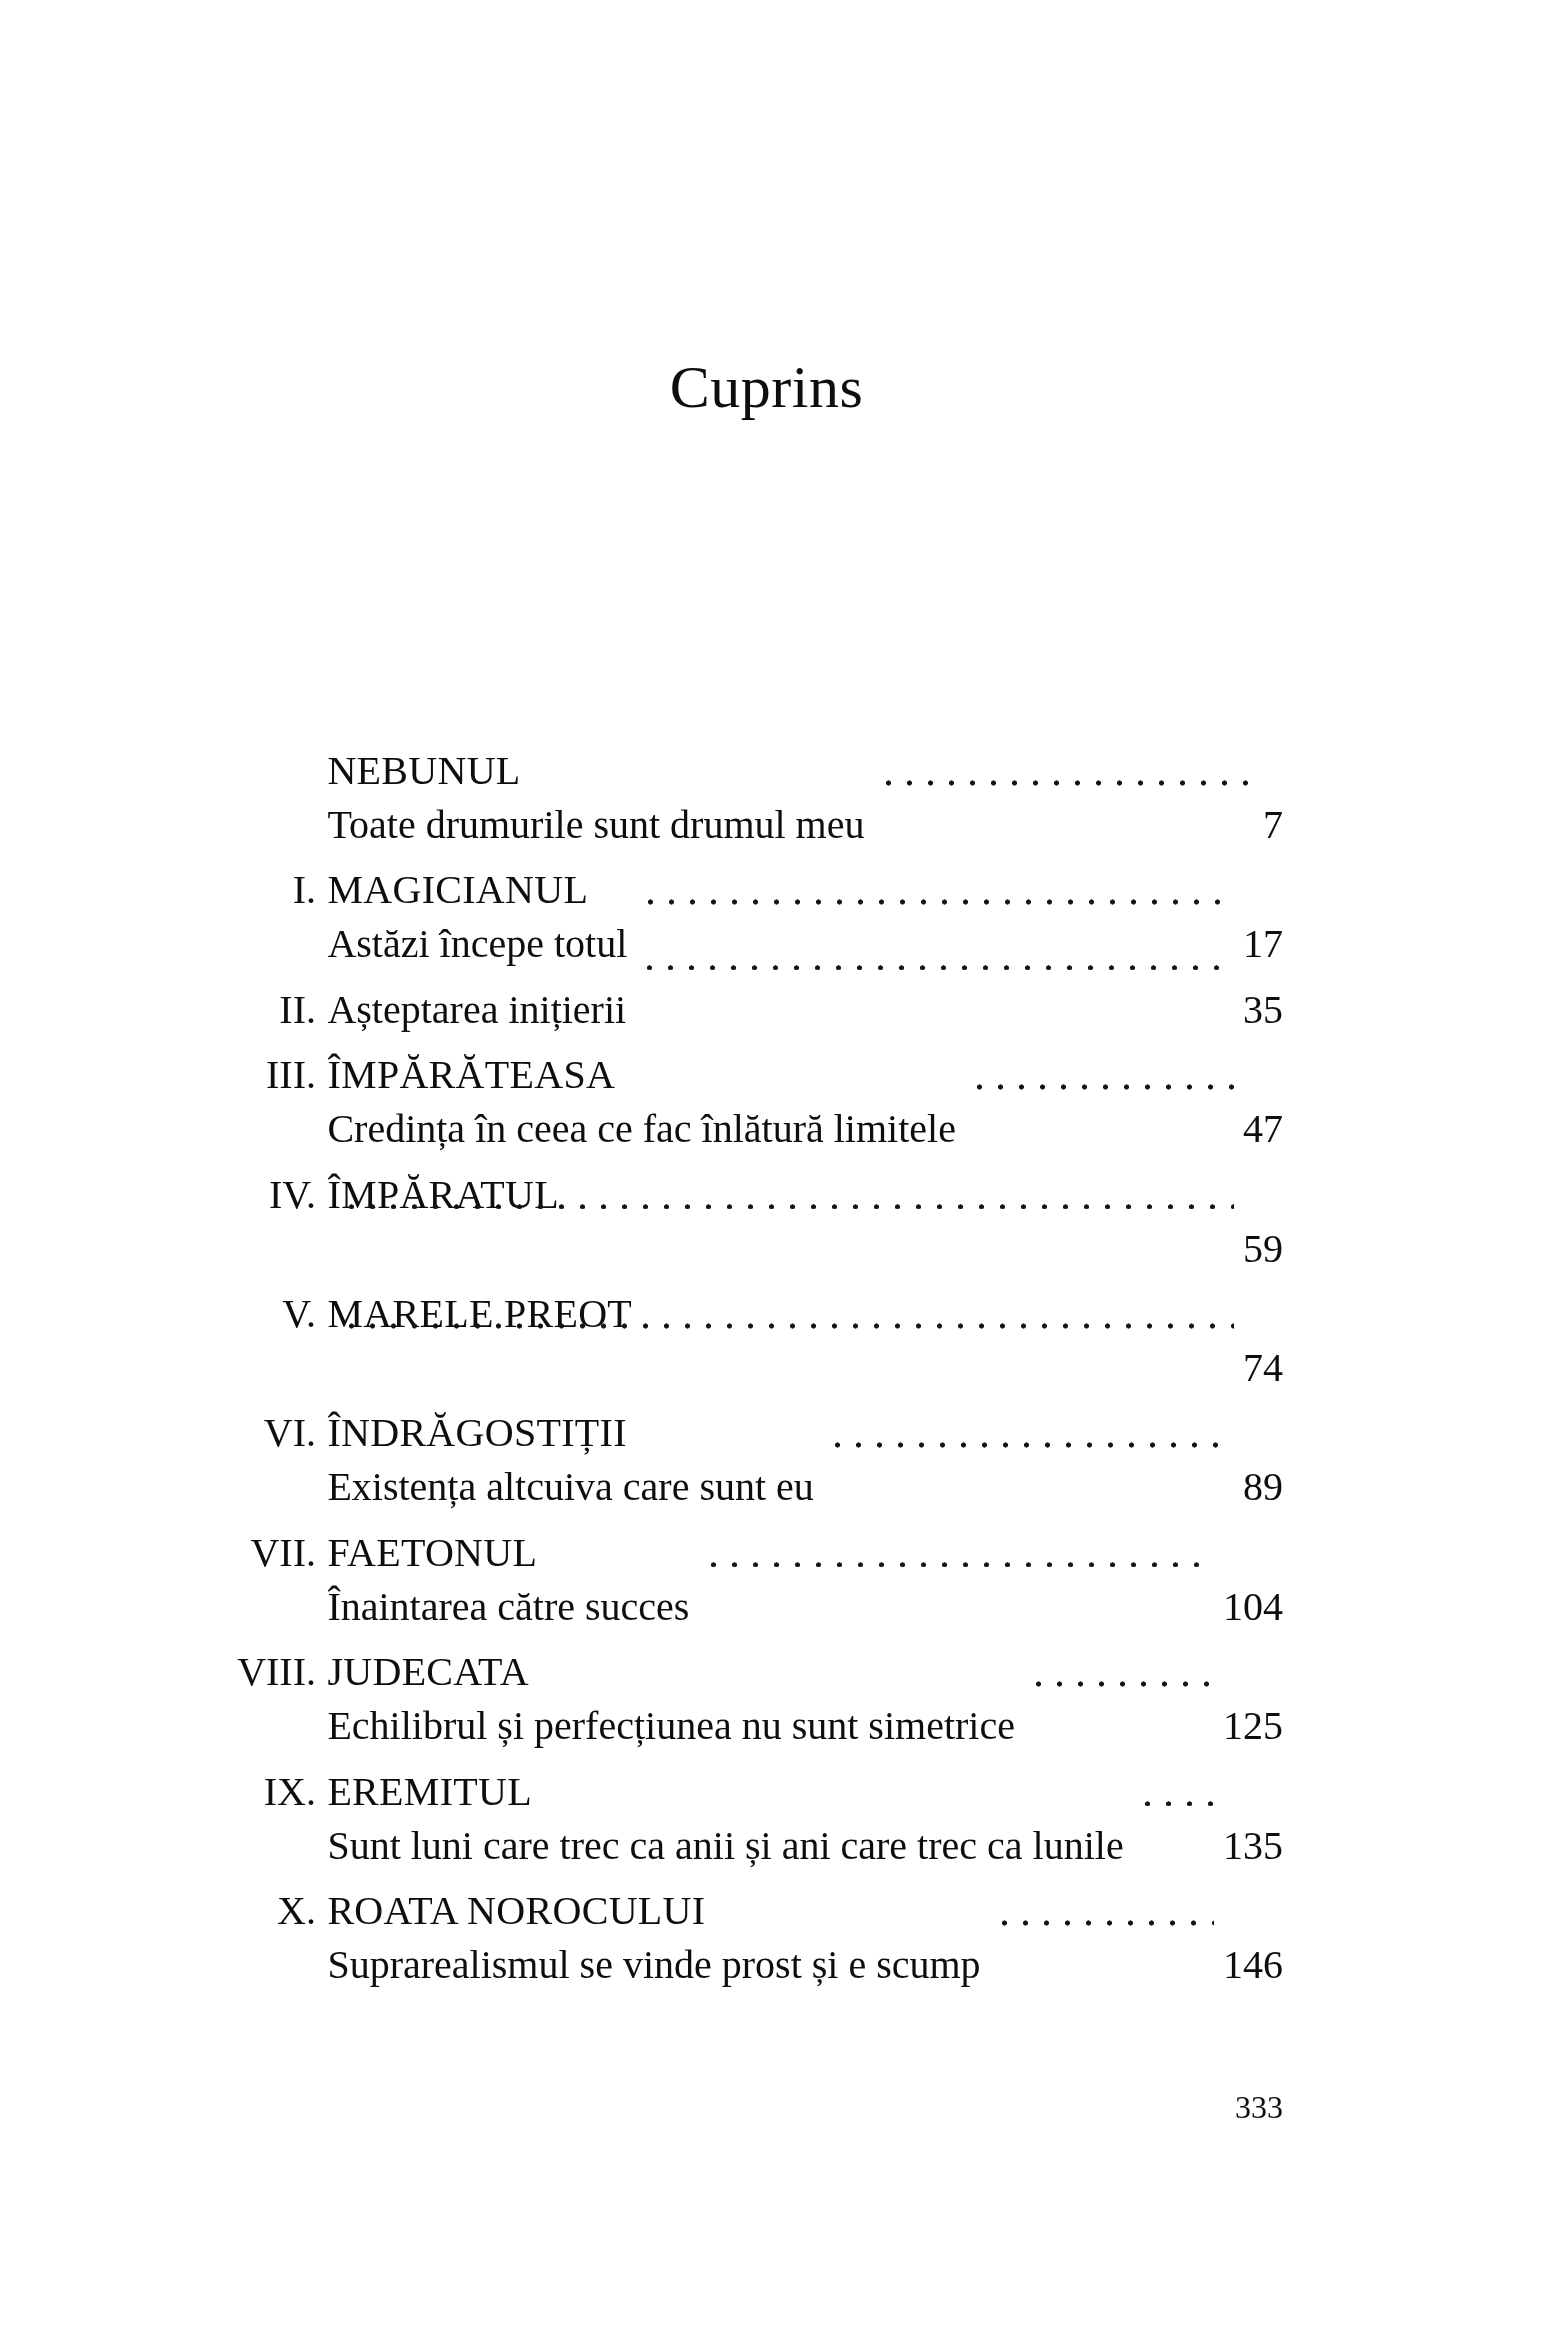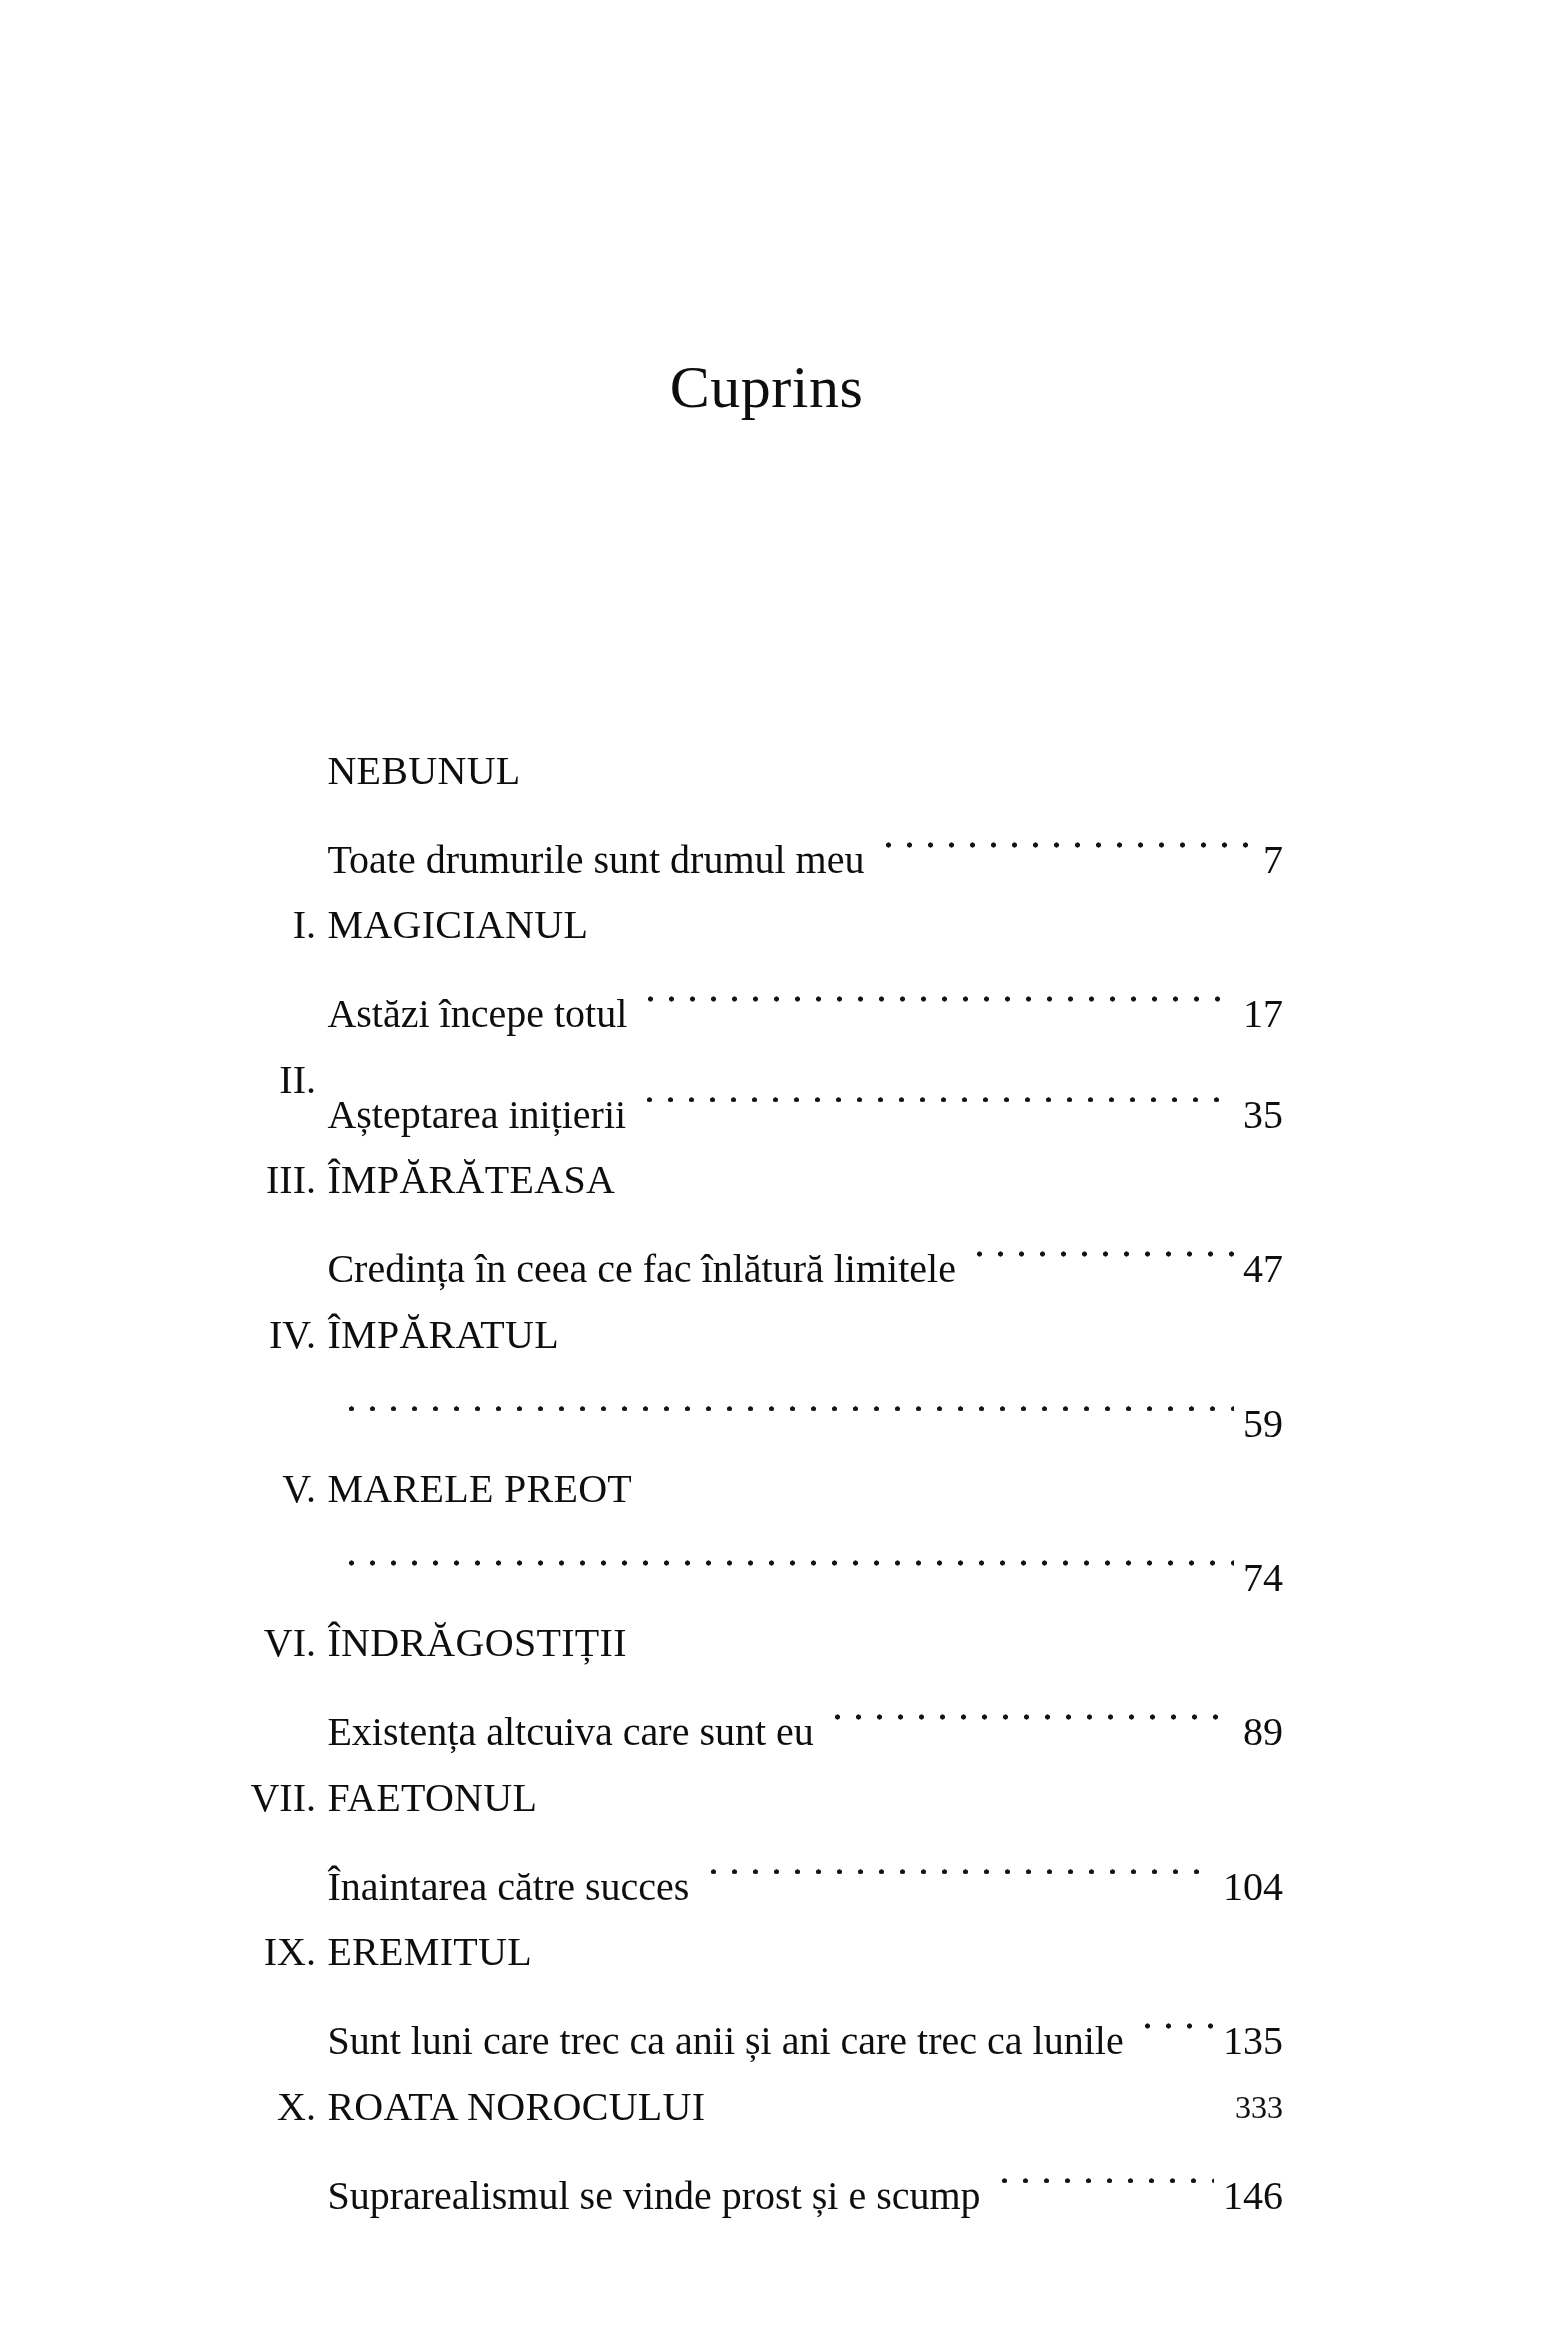--- a/index.html
+++ b/index.html
@@ -45,22 +45,21 @@
   .num {
     text-align: right;
     white-space: nowrap;
   }
   .entry-title {
     white-space: nowrap;
     letter-spacing: 0.3px;
   }
   .subline {
     display: flex;
-    align-items: center;
-    margin-top: 35px;
+    align-items: flex-start;
   }
   .sub {
     flex: 0 0 auto;
     white-space: nowrap;
   }
   .leader {
     flex: 1 1 auto;
     position: relative;
     min-width: 19px;
   }
@@ -184,20 +183,31 @@
       <div class="body">
         <div class="entry-title">FAETONUL</div>
         <div class="subline">
           <span class="sub">Înaintarea către succes</span>
           <span class="leader"></span>
           <span class="pg">104</span>
         </div>
       </div>
     </div>
 
+    <div class="entry">
+      <div class="num">VIII.</div>
+      <div class="body">
+        <div class="entry-title">JUDECATA</div>
+        <div class="subline">
+          <span class="sub">Echilibrul și perfecțiunea nu sunt simetrice</span>
+          <span class="leader"></span>
+          <span class="pg">125</span>
+        </div>
+      </div>
+    </div>
 
     <div class="entry">
       <div class="num">IX.</div>
       <div class="body">
         <div class="entry-title">EREMITUL</div>
         <div class="subline">
           <span class="sub">Sunt luni care trec ca anii și ani care trec ca lunile</span>
           <span class="leader"></span>
           <span class="pg">135</span>
         </div>

